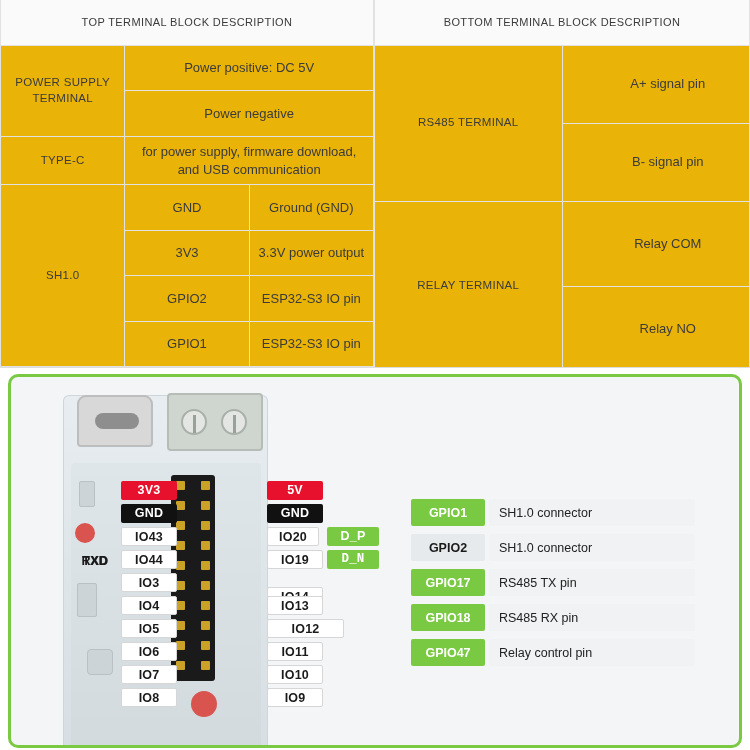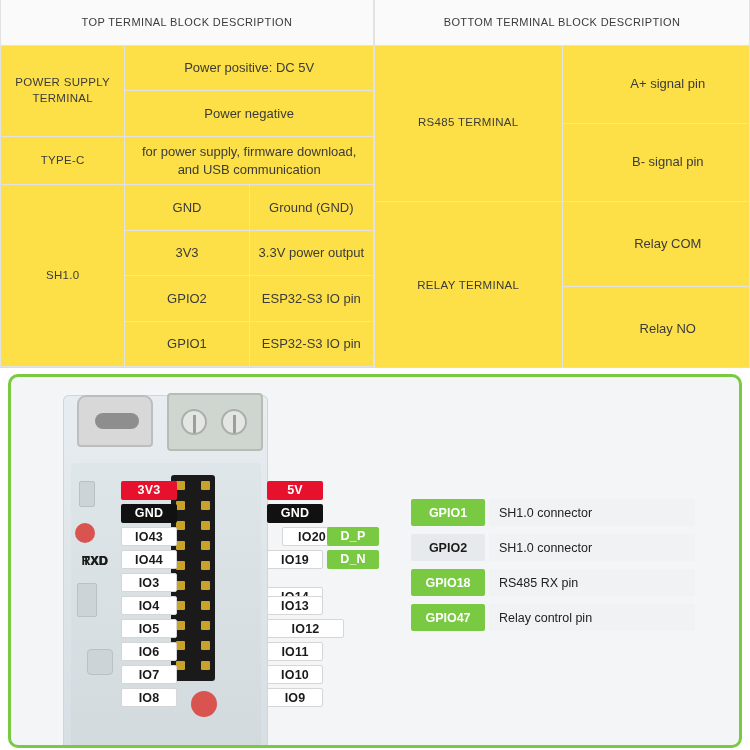--- a/index.html
+++ b/index.html
@@ -6,21 +6,21 @@
   html, body {
     margin: 0; padding: 0;
     width: 750px; height: 750px;
     background: #ffffff;
     font-family: "Liberation Sans", sans-serif;
     overflow: hidden;
   }
   #page {
     position: relative;
     width: 750px; height: 750px;
-    background: #fde047;
+    background: #eab308;
   }
 
   
   .tables {
     display: flex;
     width: 750px;
     height: 368px;
     border-bottom: 1px solid #dcdcdc;
   }
   .tbl {
@@ -316,42 +316,46 @@
       <div class="pinlabel pl-white" style="left:110px; top:173px; width:56px;">IO44</div>
       <div class="pinlabel pl-white" style="left:110px; top:196px; width:56px;">IO3</div>
       <div class="pinlabel pl-white" style="left:110px; top:219px; width:56px;">IO4</div>
       <div class="pinlabel pl-white" style="left:110px; top:242px; width:56px;">IO5</div>
       <div class="pinlabel pl-white" style="left:110px; top:265px; width:56px;">IO6</div>
       <div class="pinlabel pl-white" style="left:110px; top:288px; width:56px;">IO7</div>
       <div class="pinlabel pl-white" style="left:110px; top:311px; width:56px;">IO8</div>
 
       <div class="pinlabel pl-red" style="left:256px; top:104px; width:56px;">5V</div>
       <div class="pinlabel pl-black" style="left:256px; top:127px; width:56px;">GND</div>
-      <div class="pinlabel pl-white" style="left:271px; top:150px; width:60px;">IO20</div>
+      <div class="pinlabel pl-white" style="left:256px; top:150px; width:52px;">IO20</div>
       <div class="pinlabel pl-white" style="left:256px; top:173px; width:56px;">IO19</div>
       <div class="pinlabel pl-white" style="left:256px; top:210px; width:56px;">IO14</div>
       <div class="pinlabel pl-white" style="left:256px; top:219px; width:56px;">IO13</div>
       <div class="pinlabel pl-white" style="left:256px; top:242px; width:77px;">IO12</div>
       <div class="pinlabel pl-white" style="left:256px; top:265px; width:56px;">IO11</div>
       <div class="pinlabel pl-white" style="left:256px; top:288px; width:56px;">IO10</div>
       <div class="pinlabel pl-white" style="left:256px; top:311px; width:56px;">IO9</div>
 
       <div class="pinlabel pl-green" style="left:316px; top:150px; width:52px;">D_P</div>
-      <div class="pinlabel pl-green" style="left:316px; top:173px; width:52px;">D_N</div>
+      <div class="pinlabel pl-green" style="left:316px; top:173px; width:52px;font-family:Liberation Mono, monospace;">D_N</div>
 
       <div class="legend">
         <div class="legend-row">
           <div class="legend-key green">GPIO1</div>
           <div class="legend-val">SH1.0 connector</div>
         </div>
         <div class="legend-row">
           <div class="legend-key grey">GPIO2</div>
           <div class="legend-val">SH1.0 connector</div>
         </div>
         <div class="legend-row">
+          <div class="legend-key green">GPIO17</div>
+          <div class="legend-val">RS485 TX pin</div>
+        </div>
+        <div class="legend-row">
           <div class="legend-key green">GPIO18</div>
           <div class="legend-val">RS485 RX pin</div>
         </div>
         <div class="legend-row">
           <div class="legend-key green">GPIO47</div>
           <div class="legend-val">Relay control pin</div>
         </div>
       </div>
 
     </div>

